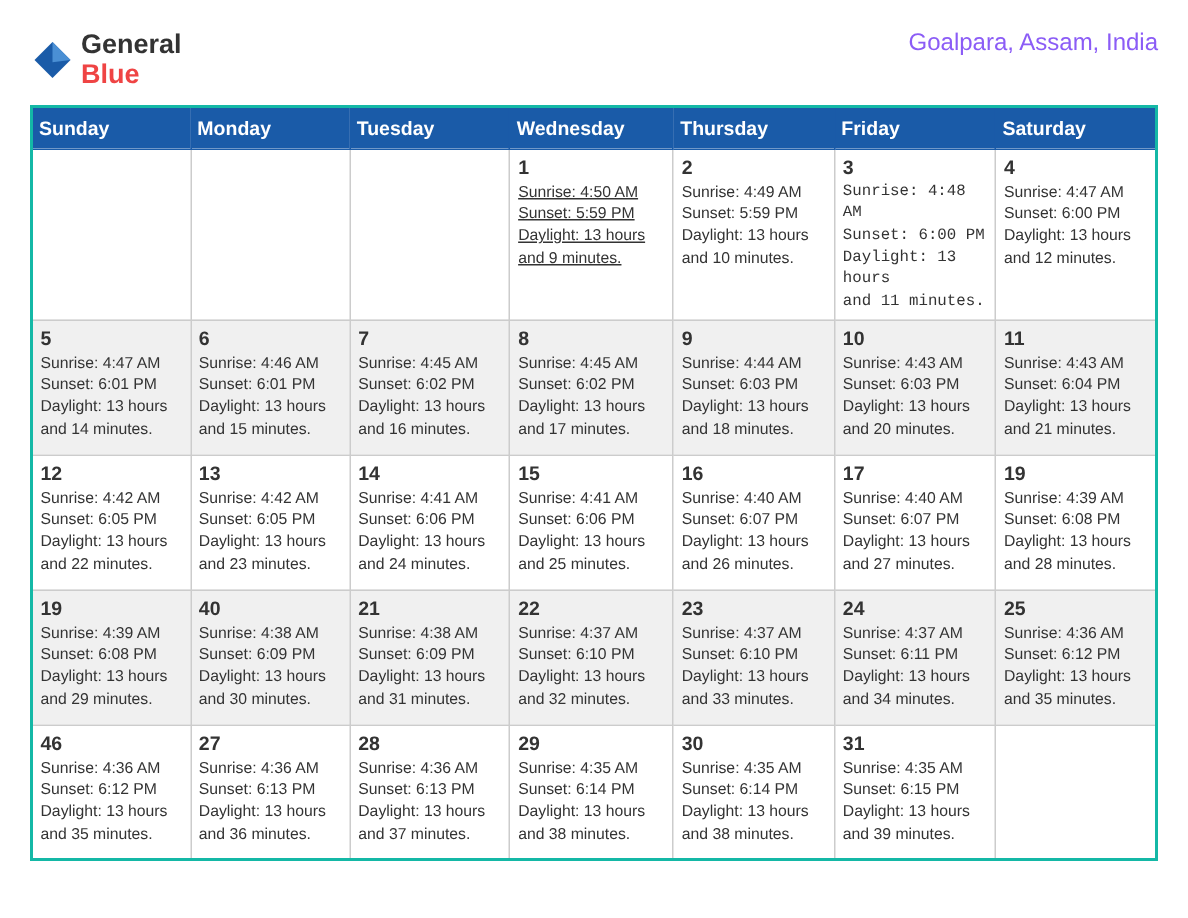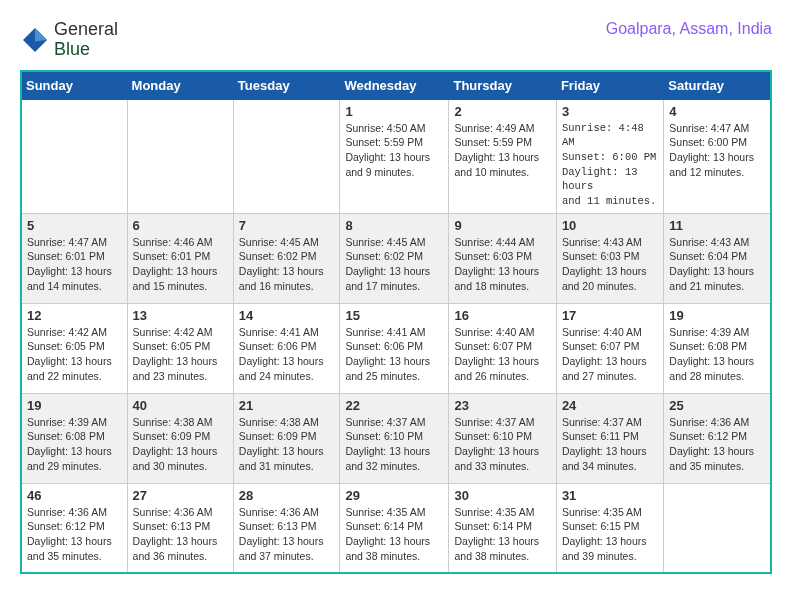--- a/index.html
+++ b/index.html
@@ -21,27 +21,27 @@
       align-items: center;
       gap: 4px;
     }
     .logo-text {
       display: flex;
       flex-direction: column;
       line-height: 1.1;
     }
     .logo-general {
       font-size: 18px;
-      font-weight: normal;
+      font-weight: bold;
       color: #333;
     }
     .logo-blue {
       font-size: 18px;
-      font-weight: normal;
-      color: #14532d;
+      font-weight: bold;
+      color: #ef4444;
     }
     .logo-icon {
       width: 30px;
       height: 30px;
     }
     .title-block {
       text-align: right;
     }
     .calendar-title {
       font-size: 36px;
@@ -128,21 +128,21 @@
         <th>Saturday</th>
       </tr>
   </thead>
   <tbody id="calendar-body">
   <tr>
         <td></td>
         <td></td>
         <td></td>
         <td>
           <span class="day-num">1</span>
-          <div class="day-info" style="white-space: pre-line;">Sunrise: 4:50 AM
+          <div class="day-info" style="white-space: pre-line; text-decoration: underline;">Sunrise: 4:50 AM
 Sunset: 5:59 PM
 Daylight: 13 hours
 and 9 minutes.</div>
         </td>
         <td>
           <span class="day-num">2</span>
           <div class="day-info" style="white-space: pre-line;">Sunrise: 4:49 AM
 Sunset: 5:59 PM
 Daylight: 13 hours
 and 10 minutes.</div>

